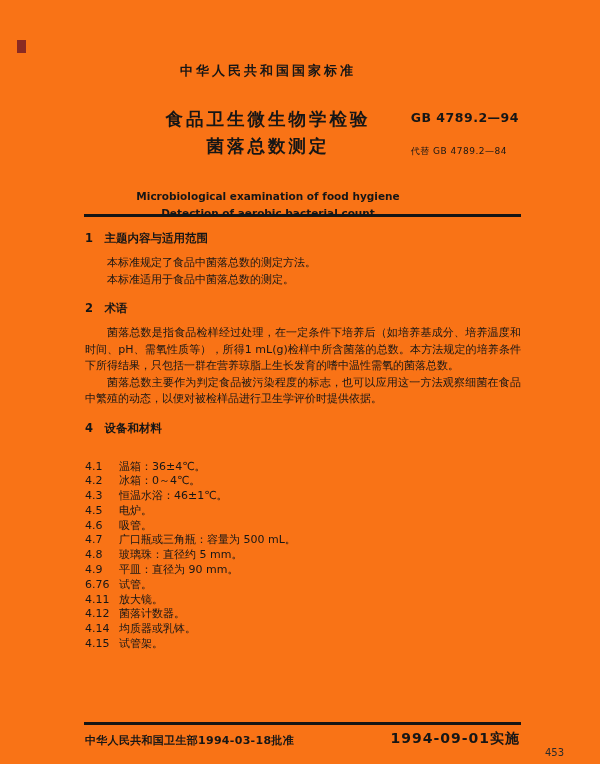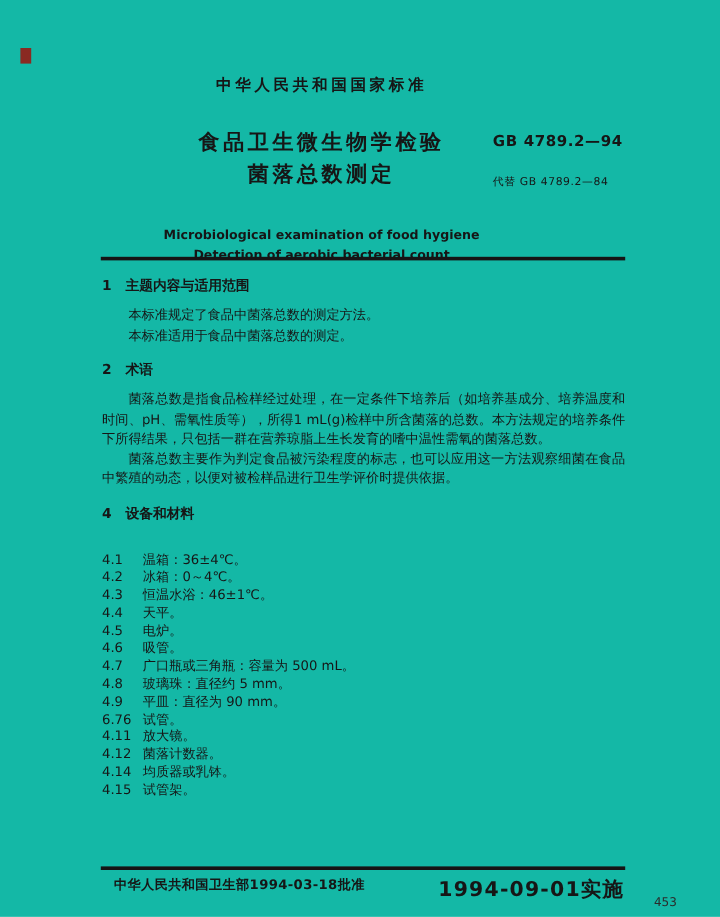--- a/index.html
+++ b/index.html
@@ -3,21 +3,21 @@
 <meta charset="utf-8">
 <style>
   html, body { margin: 0; padding: 0; }
   body {
     width: 600px; height: 764px;
     position: relative; overflow: hidden;
     background: #f5f4f1;
     font-family: "DejaVu Sans", "Liberation Sans", sans-serif;
     color: #161616;
   }
-  .page { position: absolute; inset: 0; background: #14b8a6; }
+  .page { position: absolute; inset: 0; background: #f97316; }
 
   .scan-mark { position: absolute; left: 17px; top: 40px; width: 9px; height: 13px; background: #8a2a22; }
 
   
   .doc-header { position: absolute; left: 85px; top: 62px; width: 436px; }
   .header-center { width: 366px; text-align: center; }
   .std-label { font-size: 13px; font-weight: 700; letter-spacing: 3px; }
   .cn-titles { margin-top: 26px; }
   .cn-title { font-size: 17.5px; font-weight: 700; letter-spacing: 3px; line-height: 27px; }
   .en-titles { margin-top: 28px; }
@@ -37,23 +37,23 @@
   .section:last-child { margin-bottom: 0; }
   .section-heading { font-size: 11.5px; font-weight: 700; line-height: 16px; margin: 0 0 9px; }
   .section--equipment .section-heading { margin-bottom: 24px; }
   .para { margin: 0; text-indent: 2em; }
 
   .equip-item { display: flex; line-height: 14.8px; text-align: left; }
   .equip-num { flex: 0 0 34px; }
   .equip-text { flex: 1; }
 
   
-  .doc-footer { position: absolute; left: 85px; right: 80px; top: 730px; display: flex; justify-content: space-between; align-items: flex-start; margin-left: 10px; }
+  .doc-footer { position: absolute; left: 85px; right: 80px; top: 730px; display: flex; justify-content: space-between; align-items: flex-end; }
   .footer-left { font-size: 11px; font-weight: 700; letter-spacing: 0.3px; }
-  .footer-right { font-size: 17px; font-weight: 700; letter-spacing: 1px; }
+  .footer-right { font-size: 14px; font-weight: 700; letter-spacing: 1px; }
   .page-number { position: absolute; right: 36px; top: 747px; font-size: 10px; color: #2b2b2b; }
 </style>
 </head>
 <body>
 
 <div class="page">
 
   <div class="scan-mark"></div>
 
   <header class="doc-header">
@@ -100,24 +100,20 @@
           </div>
         <div class="equip-item">
             <span class="equip-num">4.2</span>
             <span class="equip-text">冰箱：0～4℃。</span>
           </div>
         <div class="equip-item">
             <span class="equip-num">4.3</span>
             <span class="equip-text">恒温水浴：46±1℃。</span>
           </div>
         <div class="equip-item">
-            <span class="equip-num">4.4</span>
-            <span class="equip-text">天平。</span>
-          </div>
-        <div class="equip-item">
             <span class="equip-num">4.5</span>
             <span class="equip-text">电炉。</span>
           </div>
         <div class="equip-item">
             <span class="equip-num">4.6</span>
             <span class="equip-text">吸管。</span>
           </div>
         <div class="equip-item">
             <span class="equip-num">4.7</span>
             <span class="equip-text">广口瓶或三角瓶：容量为 500 mL。</span>

